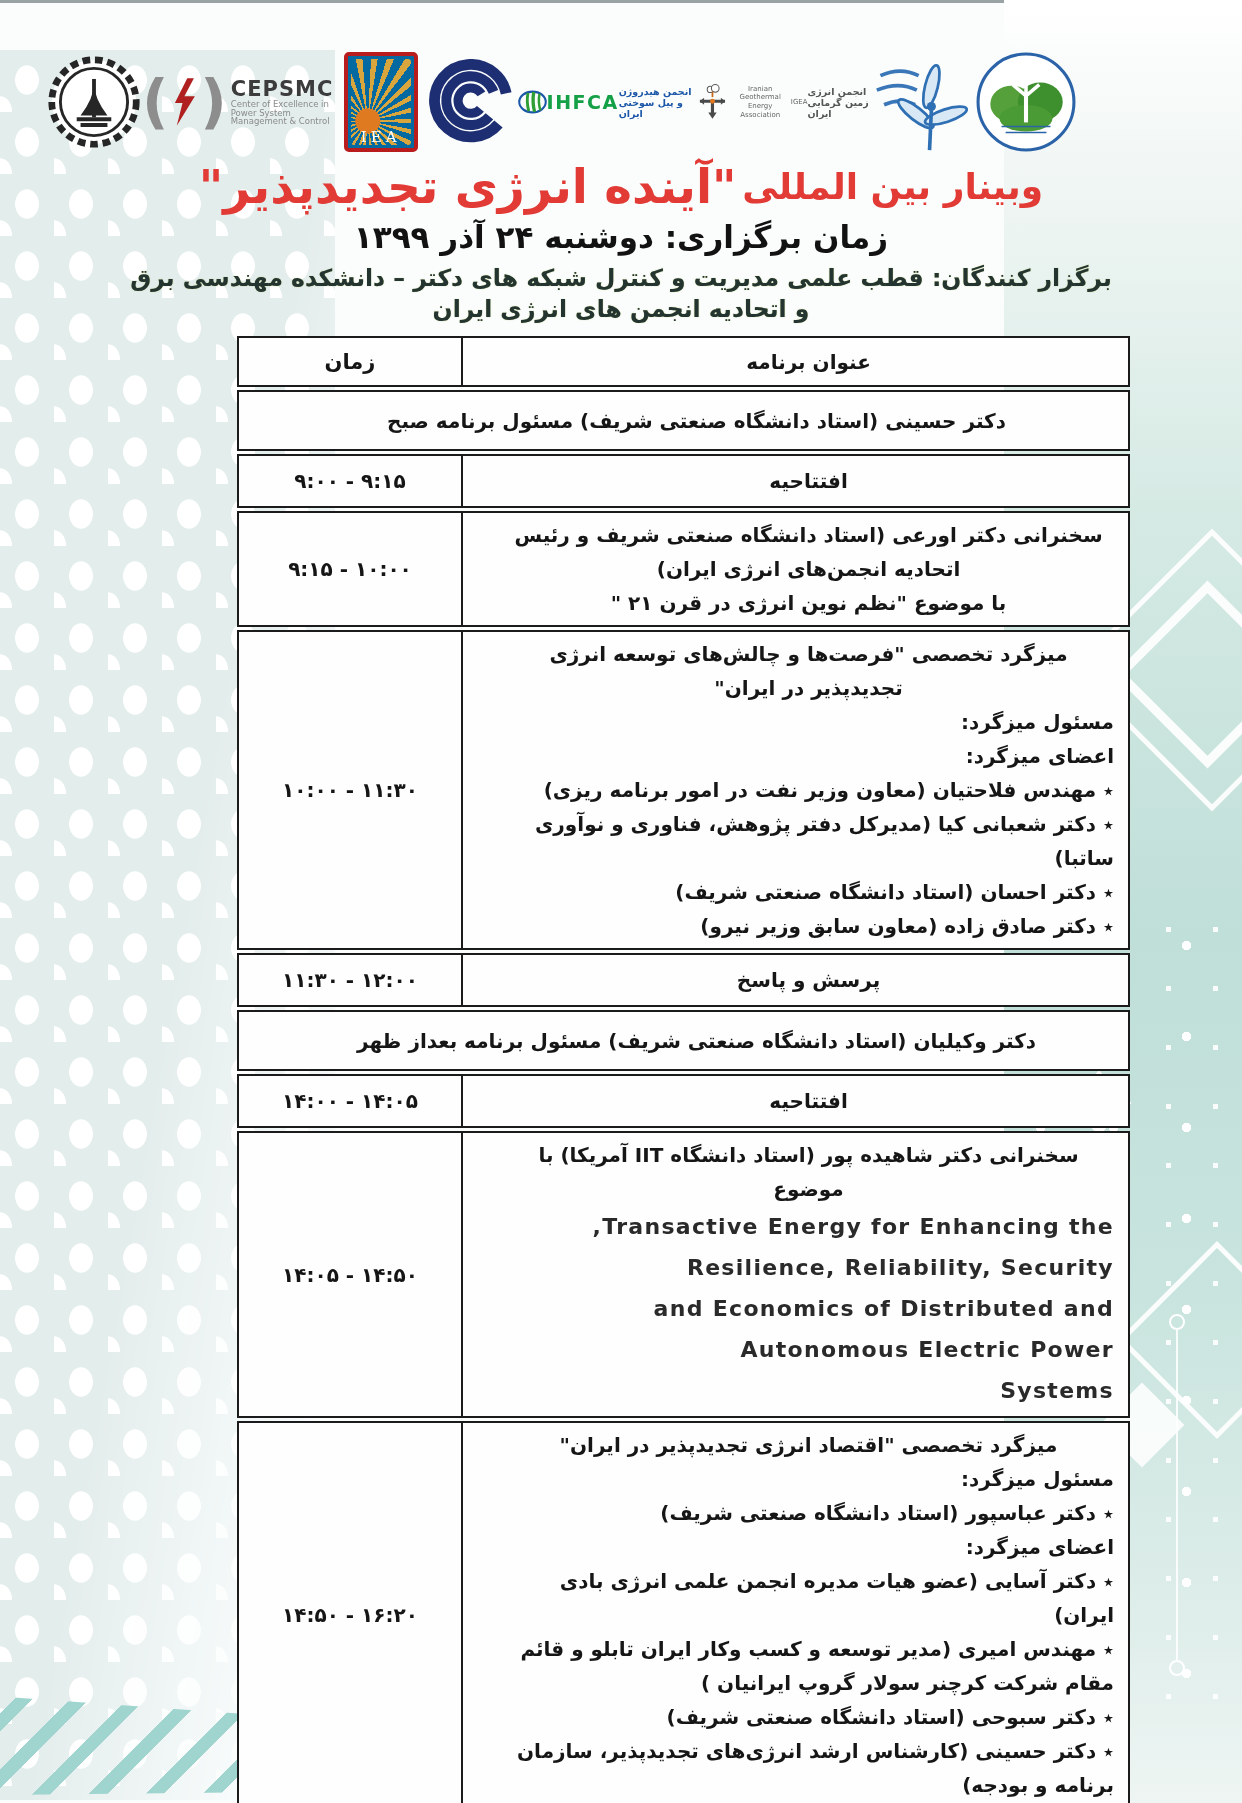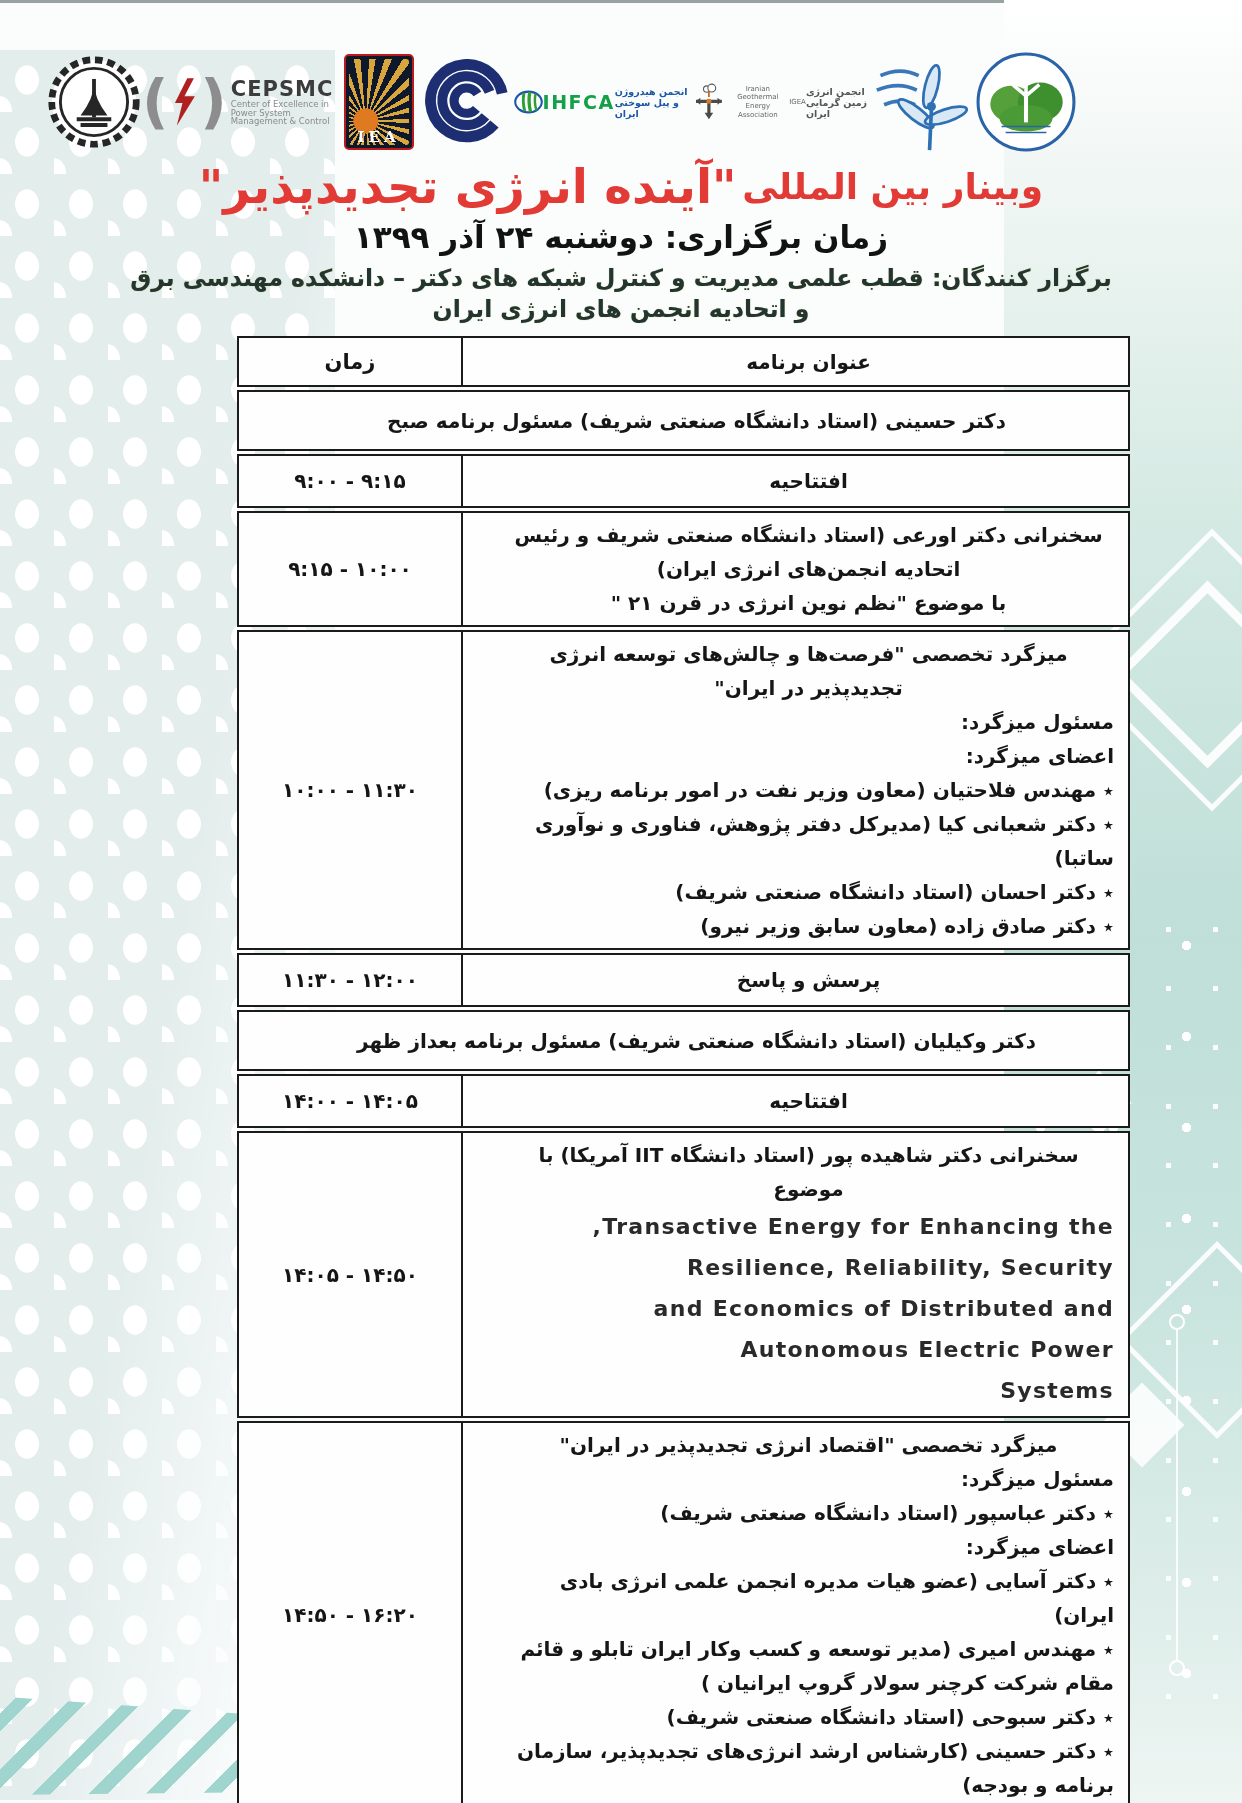--- a/index.html
+++ b/index.html
@@ -53,21 +53,21 @@
     direction:ltr;display:flex;align-items:center;justify-content:space-between;
     margin:46px 165px 0 46px;height:112px;
   }
   .logo{display:flex;flex-direction:row;align-items:center;justify-content:center;}
   .cepsmc{flex-direction:row;gap:4px;}
   .paren{font-size:58px;color:#8d8d8d;font-weight:bold;line-height:58px;}
   .cepsmc-text{display:flex;flex-direction:column;align-items:flex-start;line-height:1.05;}
   .cepsmc-title{font-size:21px;font-weight:bold;color:#3c3c3c;letter-spacing:1px;}
   .cepsmc-sub{font-size:8.5px;color:#8a8a8a;}
   .iea-box{
-    width:66px;height:92px;background:#0f172a;border:2px solid #b91c1c;border-radius:5px;position:relative;overflow:hidden;font-weight:bold;
+    width:66px;height:92px;background:#0369a1;border:4px solid #b91c1c;border-radius:5px;position:relative;overflow:hidden;
   }
   .iea-rays{
     position:absolute;inset:3px;border-radius:3px;
     background:
       radial-gradient(circle at 28% 72%,#e07a20 0 12px,transparent 13px),
       repeating-conic-gradient(from 195deg at 28% 72%,#d9a63e 0 6deg,rgba(0,0,0,0) 6deg 14deg);
   }
   .iea-label{position:absolute;bottom:2px;left:0;right:0;text-align:center;color:#fff;
     font-family:"DejaVu Serif",serif;font-size:15px;letter-spacing:4px;}
   .ihfca-title{font-size:19px;font-weight:bold;color:#13a046;letter-spacing:1.5px;line-height:1;}

